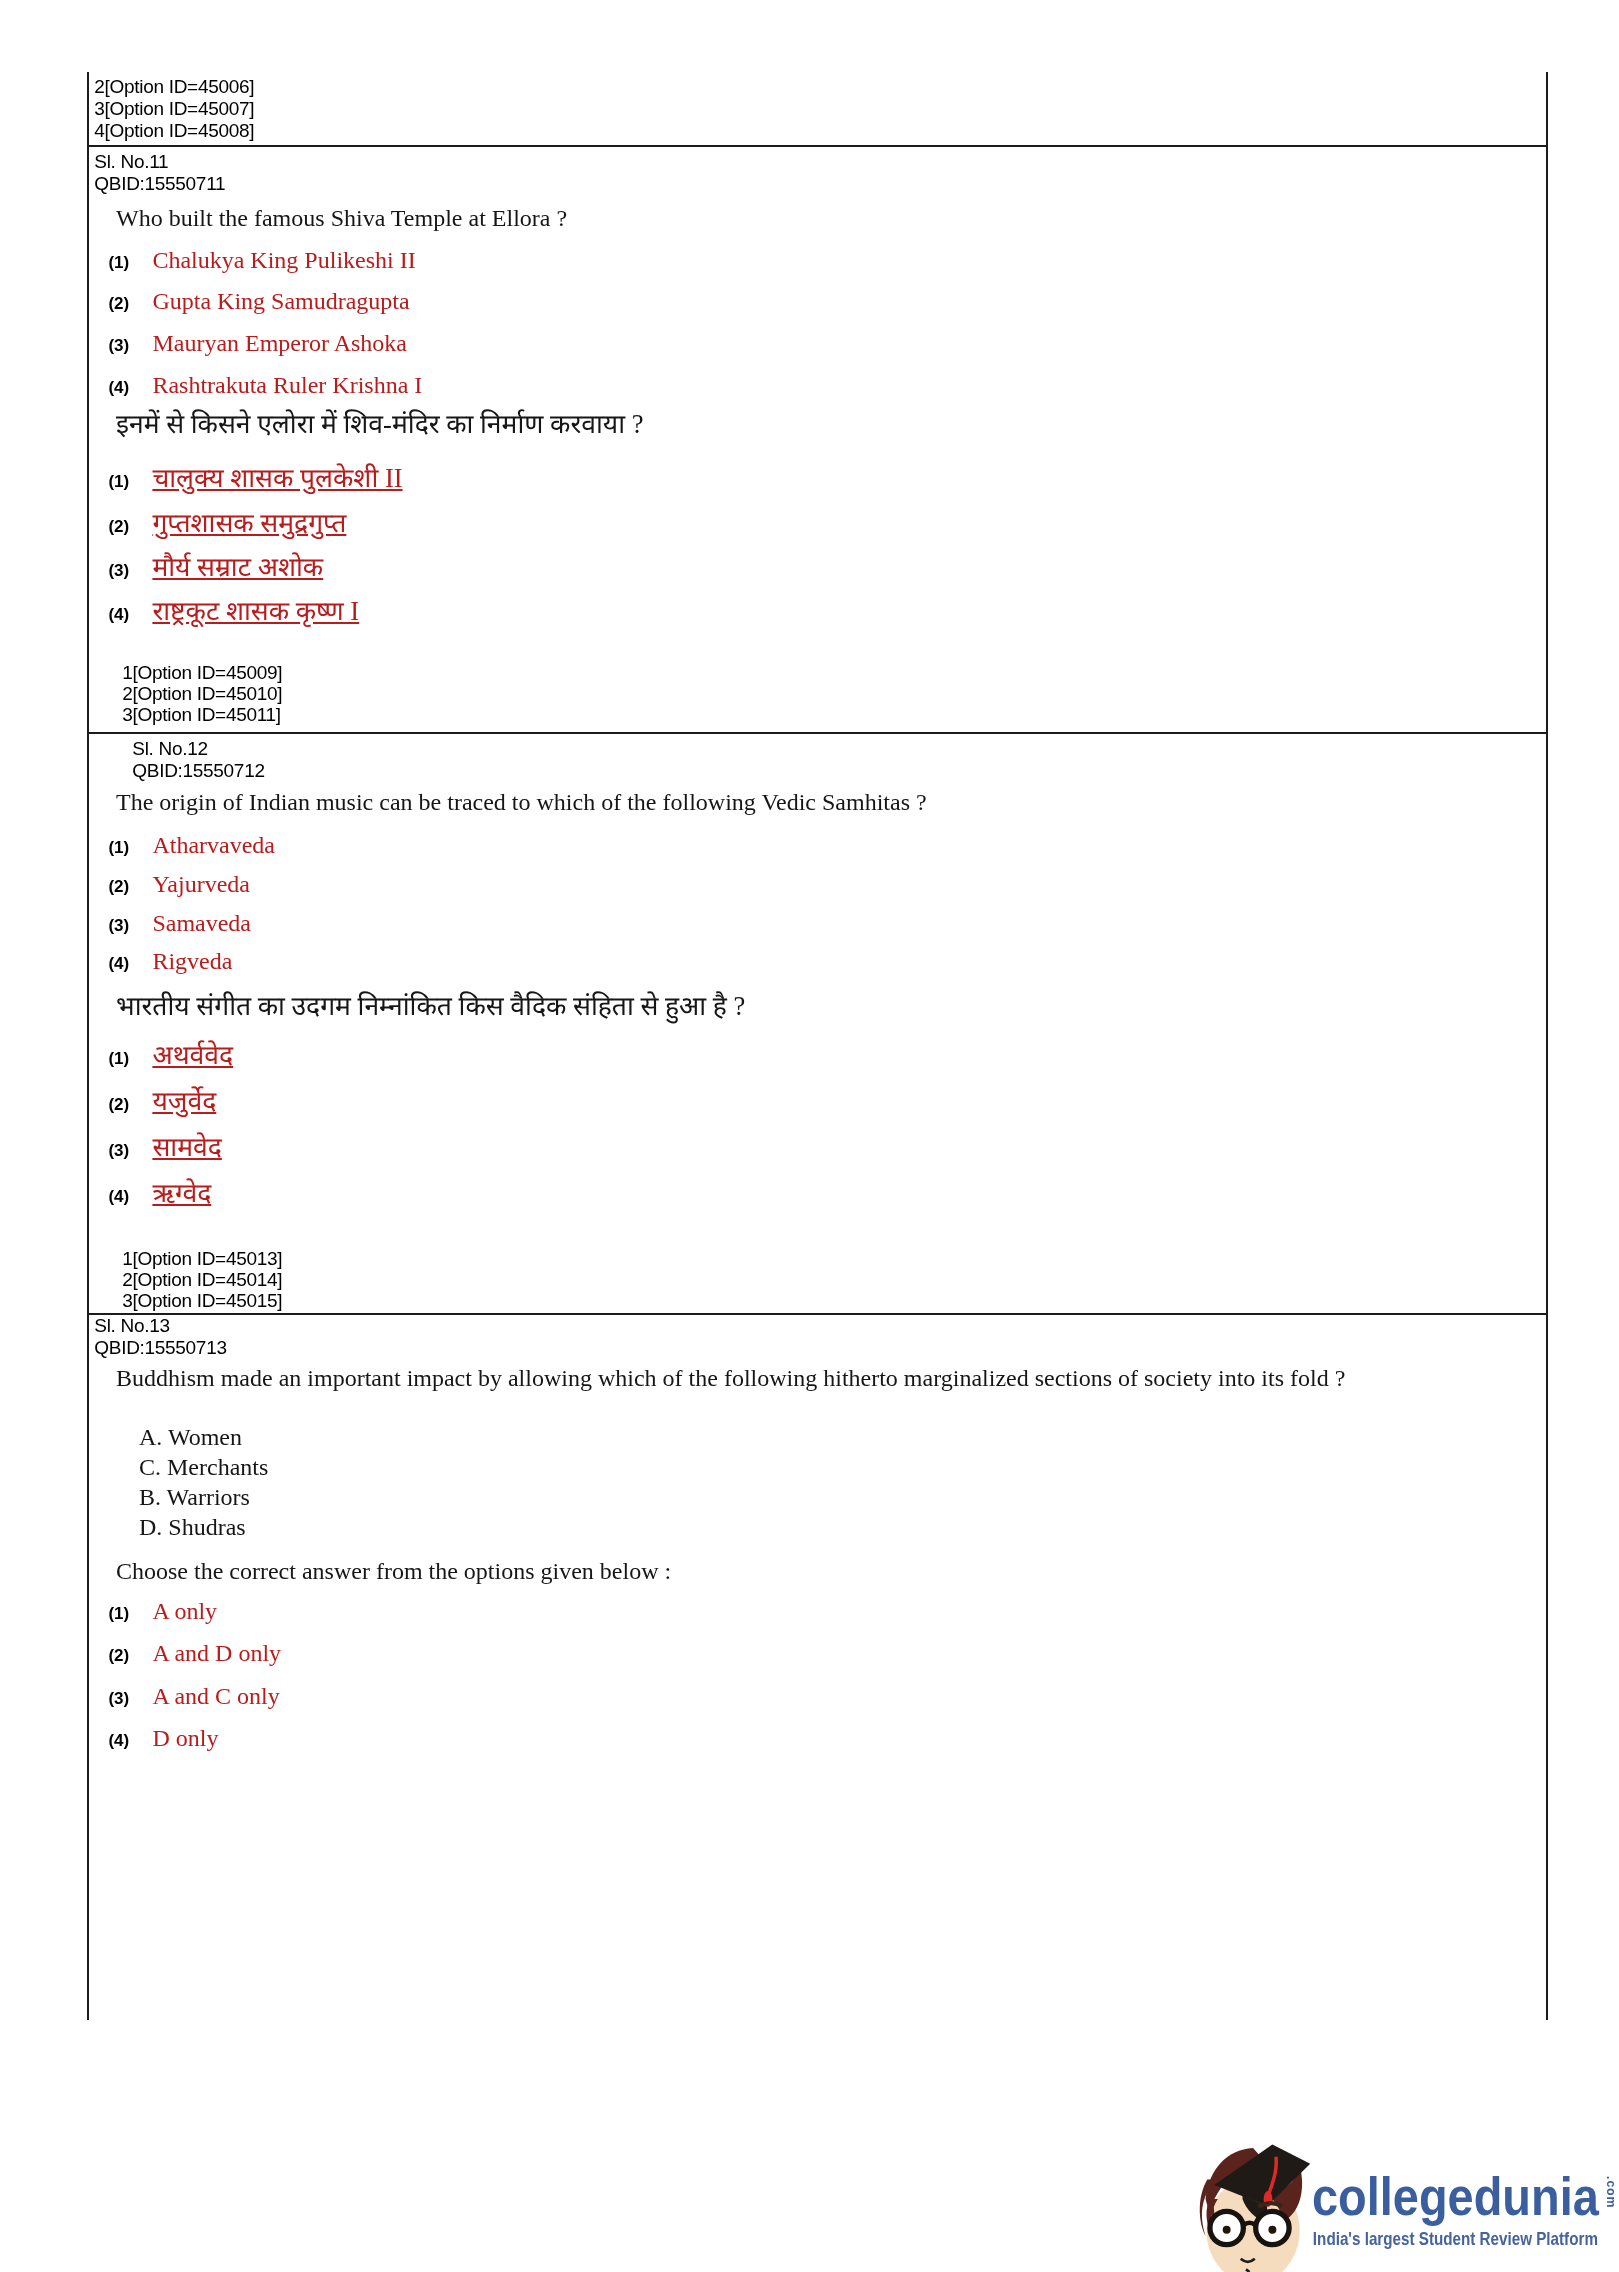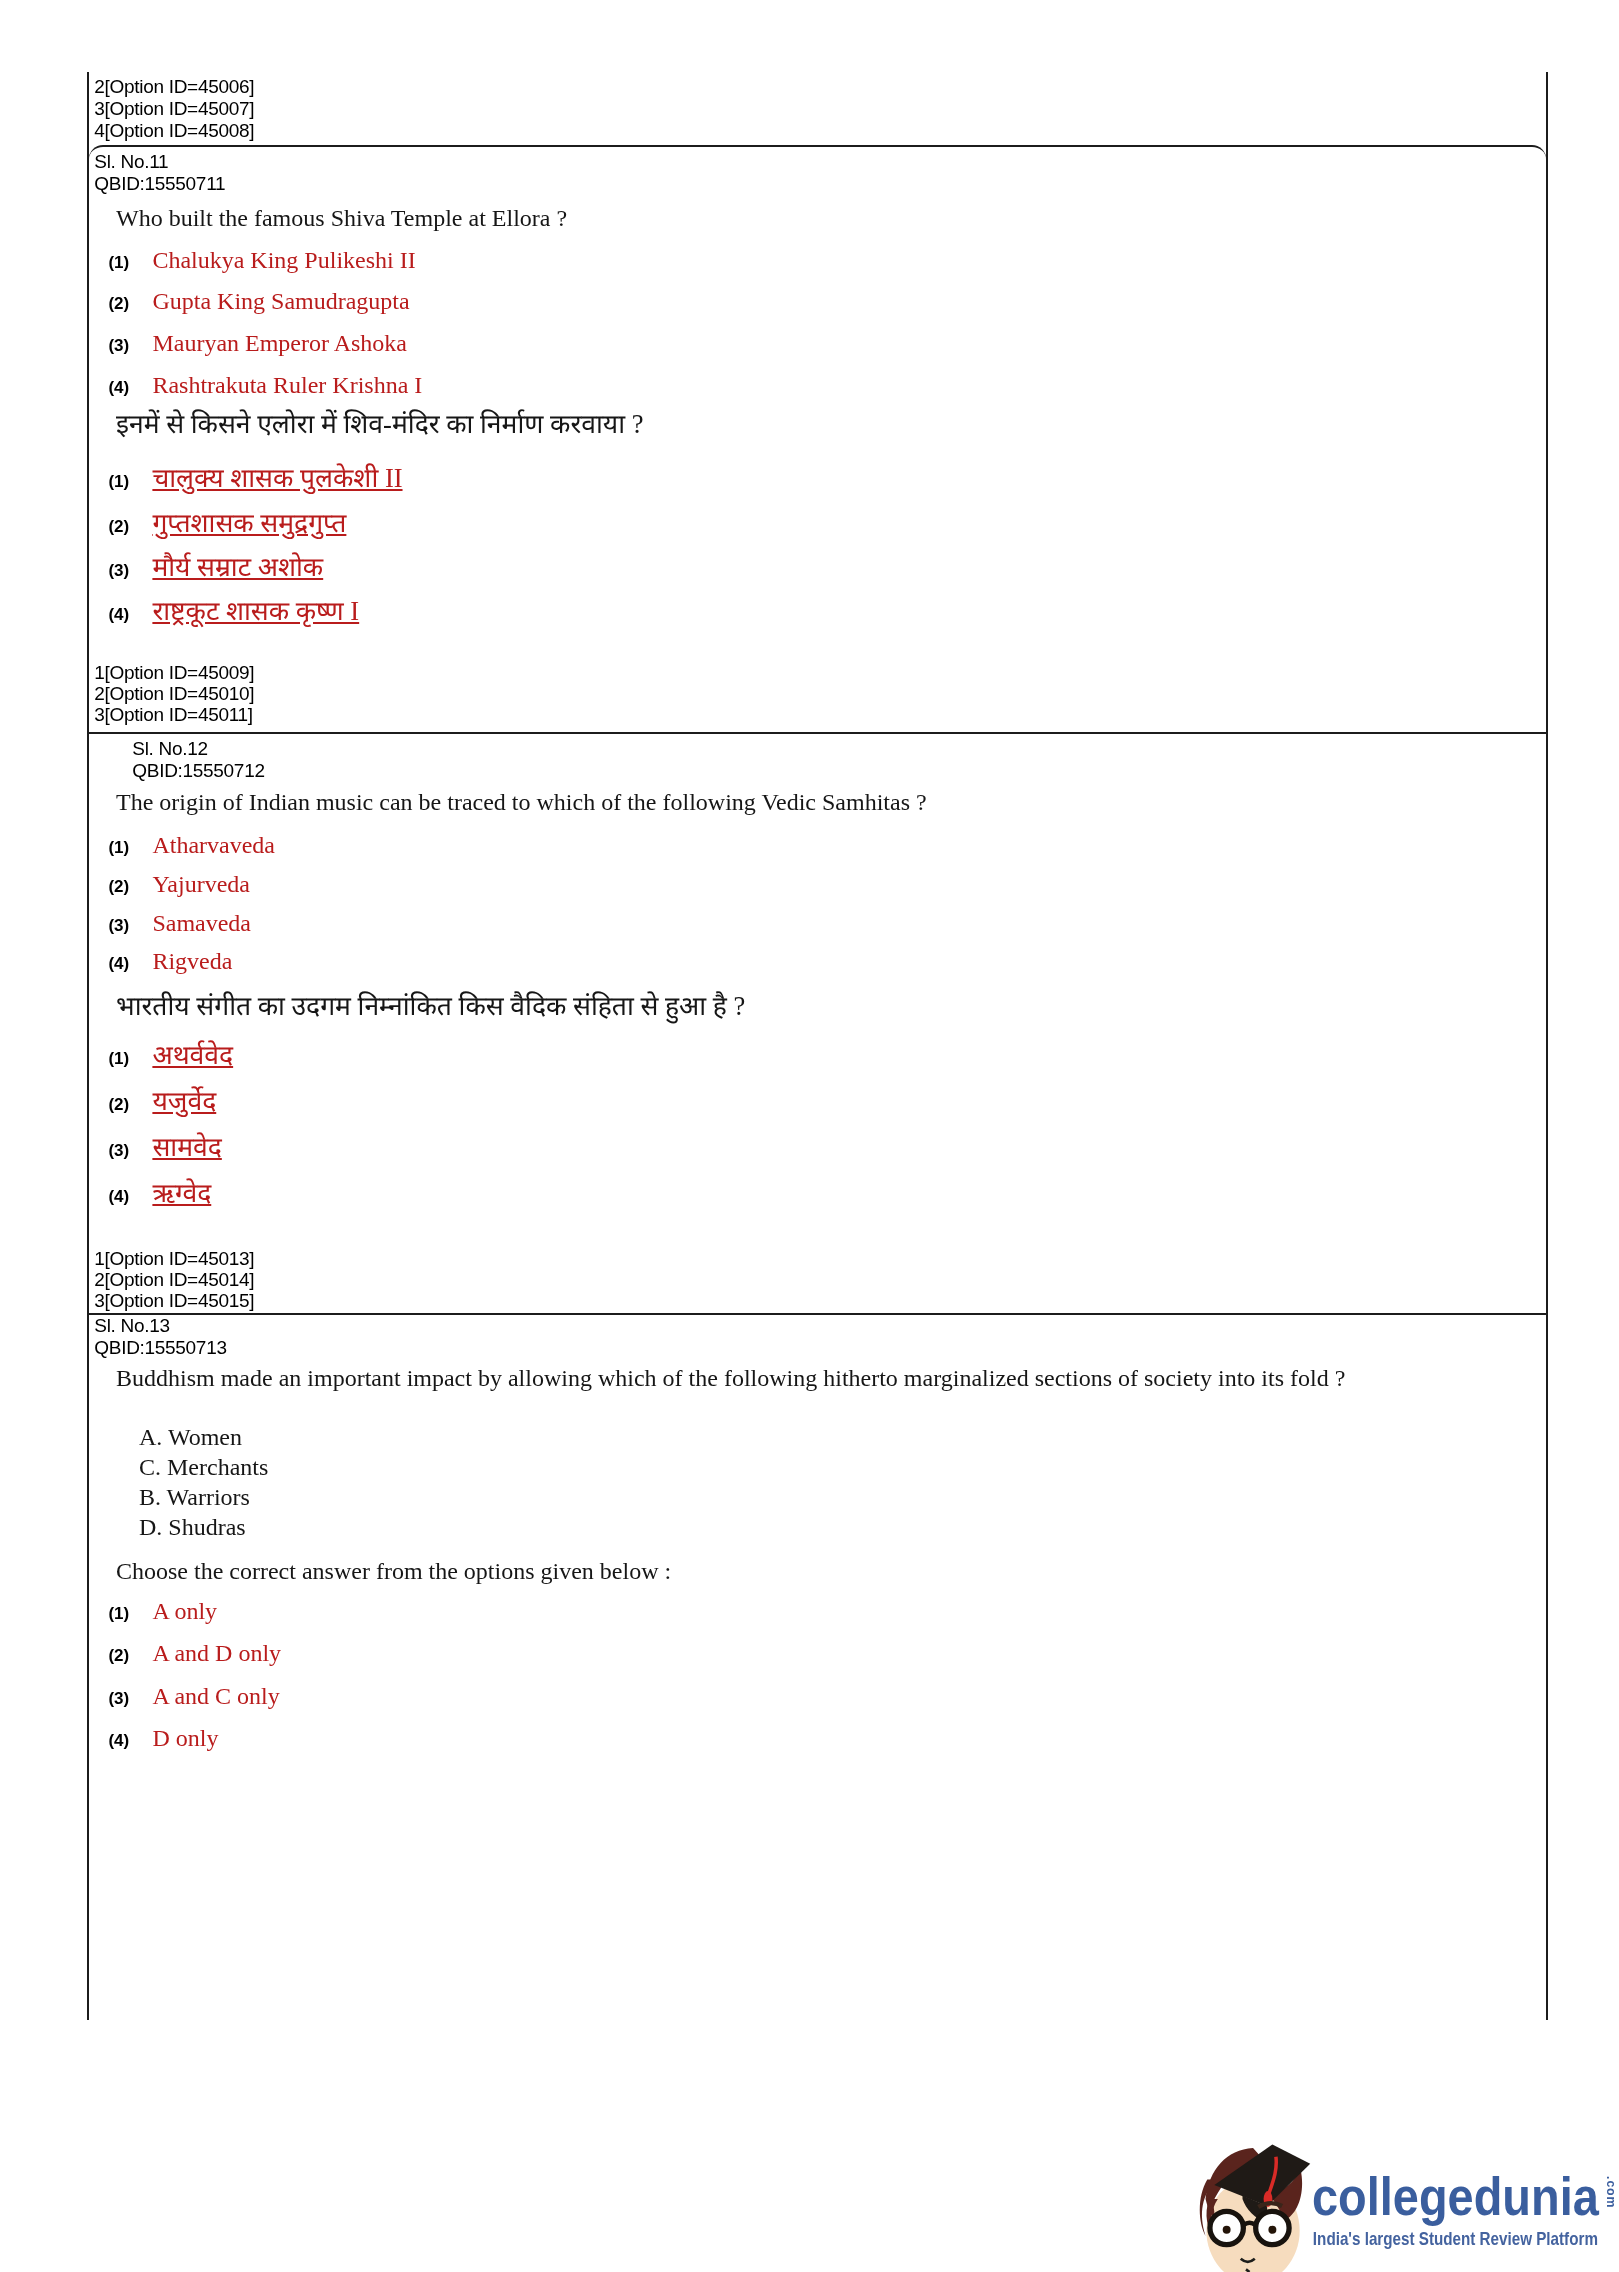--- a/index.html
+++ b/index.html
@@ -15,21 +15,21 @@
   .paper-table {
     position:absolute;
     left:87px; top:72px;
     width:1461px; height:1948px;
     border-left:2.6px solid #1c1c1c;
     border-right:2.6px solid #1c1c1c;
   }
   .row { width:100%; overflow:hidden; }
   .row-divided { border-top:2.6px solid #1c1c1c; }
   .row-top    { height:73px;  padding-top:4.4px; }
-  .row-q11    { height:587px;border-radius:14px; }
+  .row-q11    { height:587px; }
   .row-q12    { height:581px; }
   .row-q13    { height:708px; }
 
   .meta {
     font-family:"Liberation Sans", sans-serif;
     font-weight:400;
     font-size:19px;
     line-height:22px;
     letter-spacing:-0.3px;
     color:#000000;
@@ -64,21 +64,21 @@
     flex:0 0 44px;
   }
   .opt .txt {
     font-family:"Liberation Serif", serif;
     font-size:24px;
     color:#b91c1c;
   }
   .opt-hi .txt { font-size:26.5px;text-decoration:underline; }
 
   .oid-block { }
-  .oid-block .meta { line-height:21px; }
+  .oid-block .meta { line-height:21px;margin-left:28px; }
 
   .list-item {
     font-family:"Liberation Serif", serif;
     font-size:24px;
     line-height:30px;
     color:#161616;
     padding-left:50px;
   }
 
   

